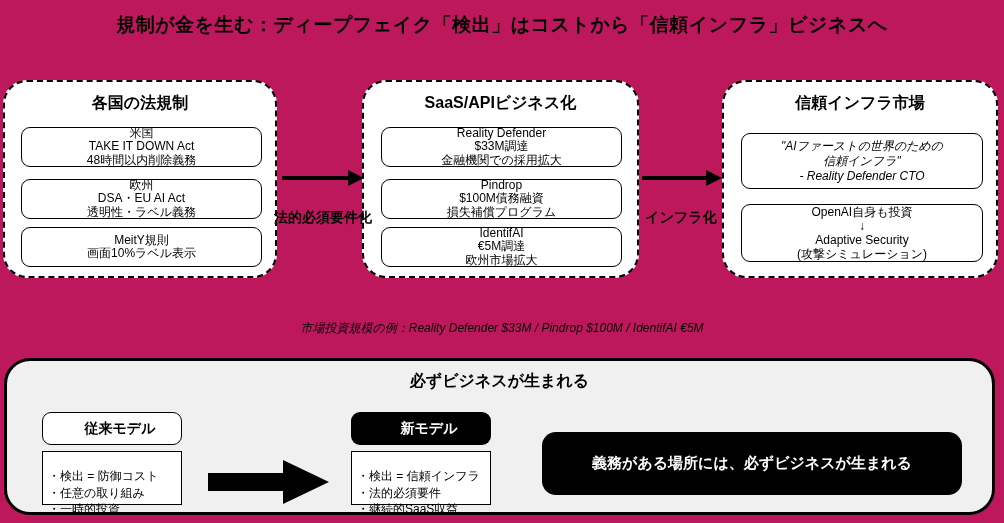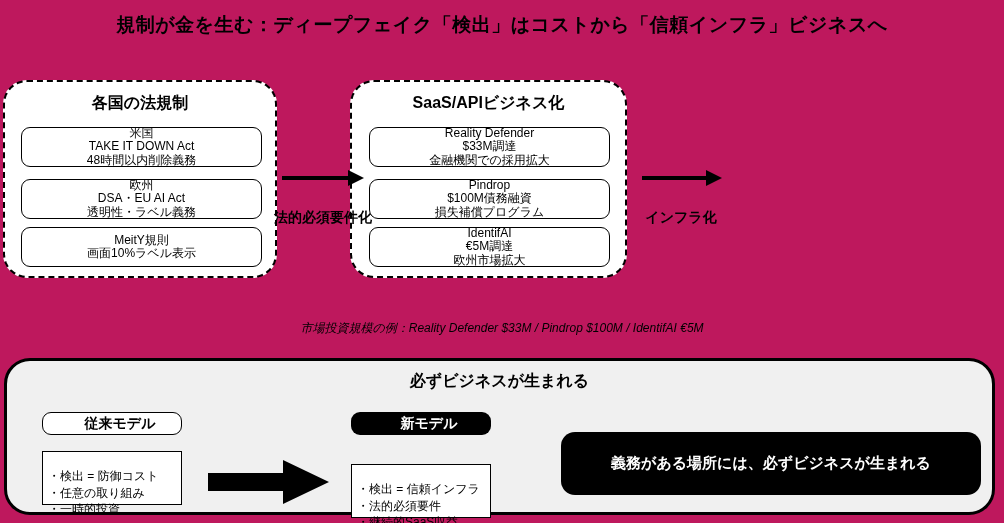--- a/index.html
+++ b/index.html
@@ -6,21 +6,21 @@
   body{font-family:"Liberation Sans","DejaVu Sans",sans-serif;color:#000;}
   .page{position:relative;width:1004px;height:523px;background:#be185d;overflow:hidden;}
 
   .main-title{position:absolute;top:12px;left:0;width:100%;text-align:center;
     font-size:19px;font-weight:bold;letter-spacing:.5px;}
 
   
   .dashed-col{position:absolute;top:80px;height:198px;border:2.5px dashed #000;
     border-radius:24px;box-sizing:border-box;background:#fff;}
   .col-1{left:3px;width:274px;}
-  .col-2{left:350px;width:277px;}
+  .col-2{left:362px;width:277px;}
   .col-3{left:722px;width:276px;}
   .col-heading{margin-top:11px;text-align:center;font-size:16px;font-weight:bold;}
 
   .item-box{position:absolute;border:1.5px solid #000;border-radius:9px;background:#fff;
     box-sizing:border-box;display:flex;flex-direction:column;justify-content:center;
     text-align:center;font-size:12px;line-height:13.4px;}
   .col-1 .item-box{left:16px;width:241px;height:40px;}
   .col-2 .item-box{left:17px;width:241px;height:40px;}
   .col-3 .item-box{left:17px;width:242px;}
   .row-a{top:45px;} .row-b{top:97px;} .row-c{top:145px;}
@@ -33,31 +33,31 @@
   .label-2{left:645px;top:209px;width:72px;}
 
   .note{position:absolute;top:320px;left:0;width:100%;text-align:center;
     font-style:italic;font-size:12px;}
 
   
   .panel{position:absolute;left:4px;top:358px;width:991px;height:157px;
     background:#f0f0f0;border:3px solid #000;border-radius:26px;box-sizing:border-box;}
   .panel-title{position:absolute;top:10px;left:0;width:100%;text-align:center;
     font-size:16px;font-weight:bold;}
-  .model-header{position:absolute;top:51px;width:140px;height:23px;border-radius:9px;
+  .model-header{position:absolute;top:51px;width:140px;height:33px;border-radius:9px;
     box-sizing:border-box;display:flex;align-items:center;justify-content:center;
     font-size:14px;font-weight:bold;padding-left:16px;}
   .old-header{left:35px;background:#fff;border:1.5px solid #000;}
   .new-header{left:344px;background:#000;color:#fff;}
   .model-list{position:absolute;top:90px;width:140px;height:54px;background:#fff;
     border:1.2px solid #000;box-sizing:border-box;font-size:12px;line-height:16.5px;
     padding:16px 0 0 5px;}
-  .old-list{left:35px;} .new-list{left:344px;margin-top:13px;}
+  .old-list{left:35px;} .new-list{left:344px;}
   .block-arrow{position:absolute;left:196px;top:98px;}
-  .conclusion{position:absolute;left:554px;top:71px;width:420px;height:63px;background:#000;
+  .conclusion{position:absolute;left:535px;top:71px;width:420px;height:63px;background:#000;
     color:#fff;border-radius:14px;display:flex;align-items:center;justify-content:center;
     font-size:15px;font-weight:bold;white-space:nowrap;}
 </style>
 </head>
 <body>
 
 <div class="page">
 
   <div class="main-title">規制が金を生む：ディープフェイク「検出」はコストから「信頼インフラ」ビジネスへ</div>
 
@@ -91,20 +91,34 @@
       <div>$100M債務融資</div>
       <div>損失補償プログラム</div>
     </div>
     <div class="item-box row-c">
       <div>IdentifAI</div>
       <div>€5M調達</div>
       <div>欧州市場拡大</div>
     </div>
   </div>
 
+  <div class="dashed-col col-3">
+    <div class="col-heading">信頼インフラ市場</div>
+    <div class="item-box quote-box">
+      <div>"AIファーストの世界のための</div>
+      <div>信頼インフラ"</div>
+      <div>- Reality Defender CTO</div>
+    </div>
+    <div class="item-box invest-box">
+      <div>OpenAI自身も投資</div>
+      <div>↓</div>
+      <div>Adaptive Security</div>
+      <div>(攻撃シミュレーション)</div>
+    </div>
+  </div>
 
   <svg class="flow-arrow" style="left:280px;top:168px;" width="86" height="20">
     <line x1="2" y1="10" x2="70" y2="10" stroke="#000" stroke-width="4"></line>
     <polygon points="68,2 84,10 68,18" fill="#000"></polygon>
   </svg>
   <div class="arrow-label label-1">法的必須要件化</div>
 
   <svg class="flow-arrow" style="left:640px;top:168px;" width="84" height="20">
     <line x1="2" y1="10" x2="68" y2="10" stroke="#000" stroke-width="4"></line>
     <polygon points="66,2 82,10 66,18" fill="#000"></polygon>

